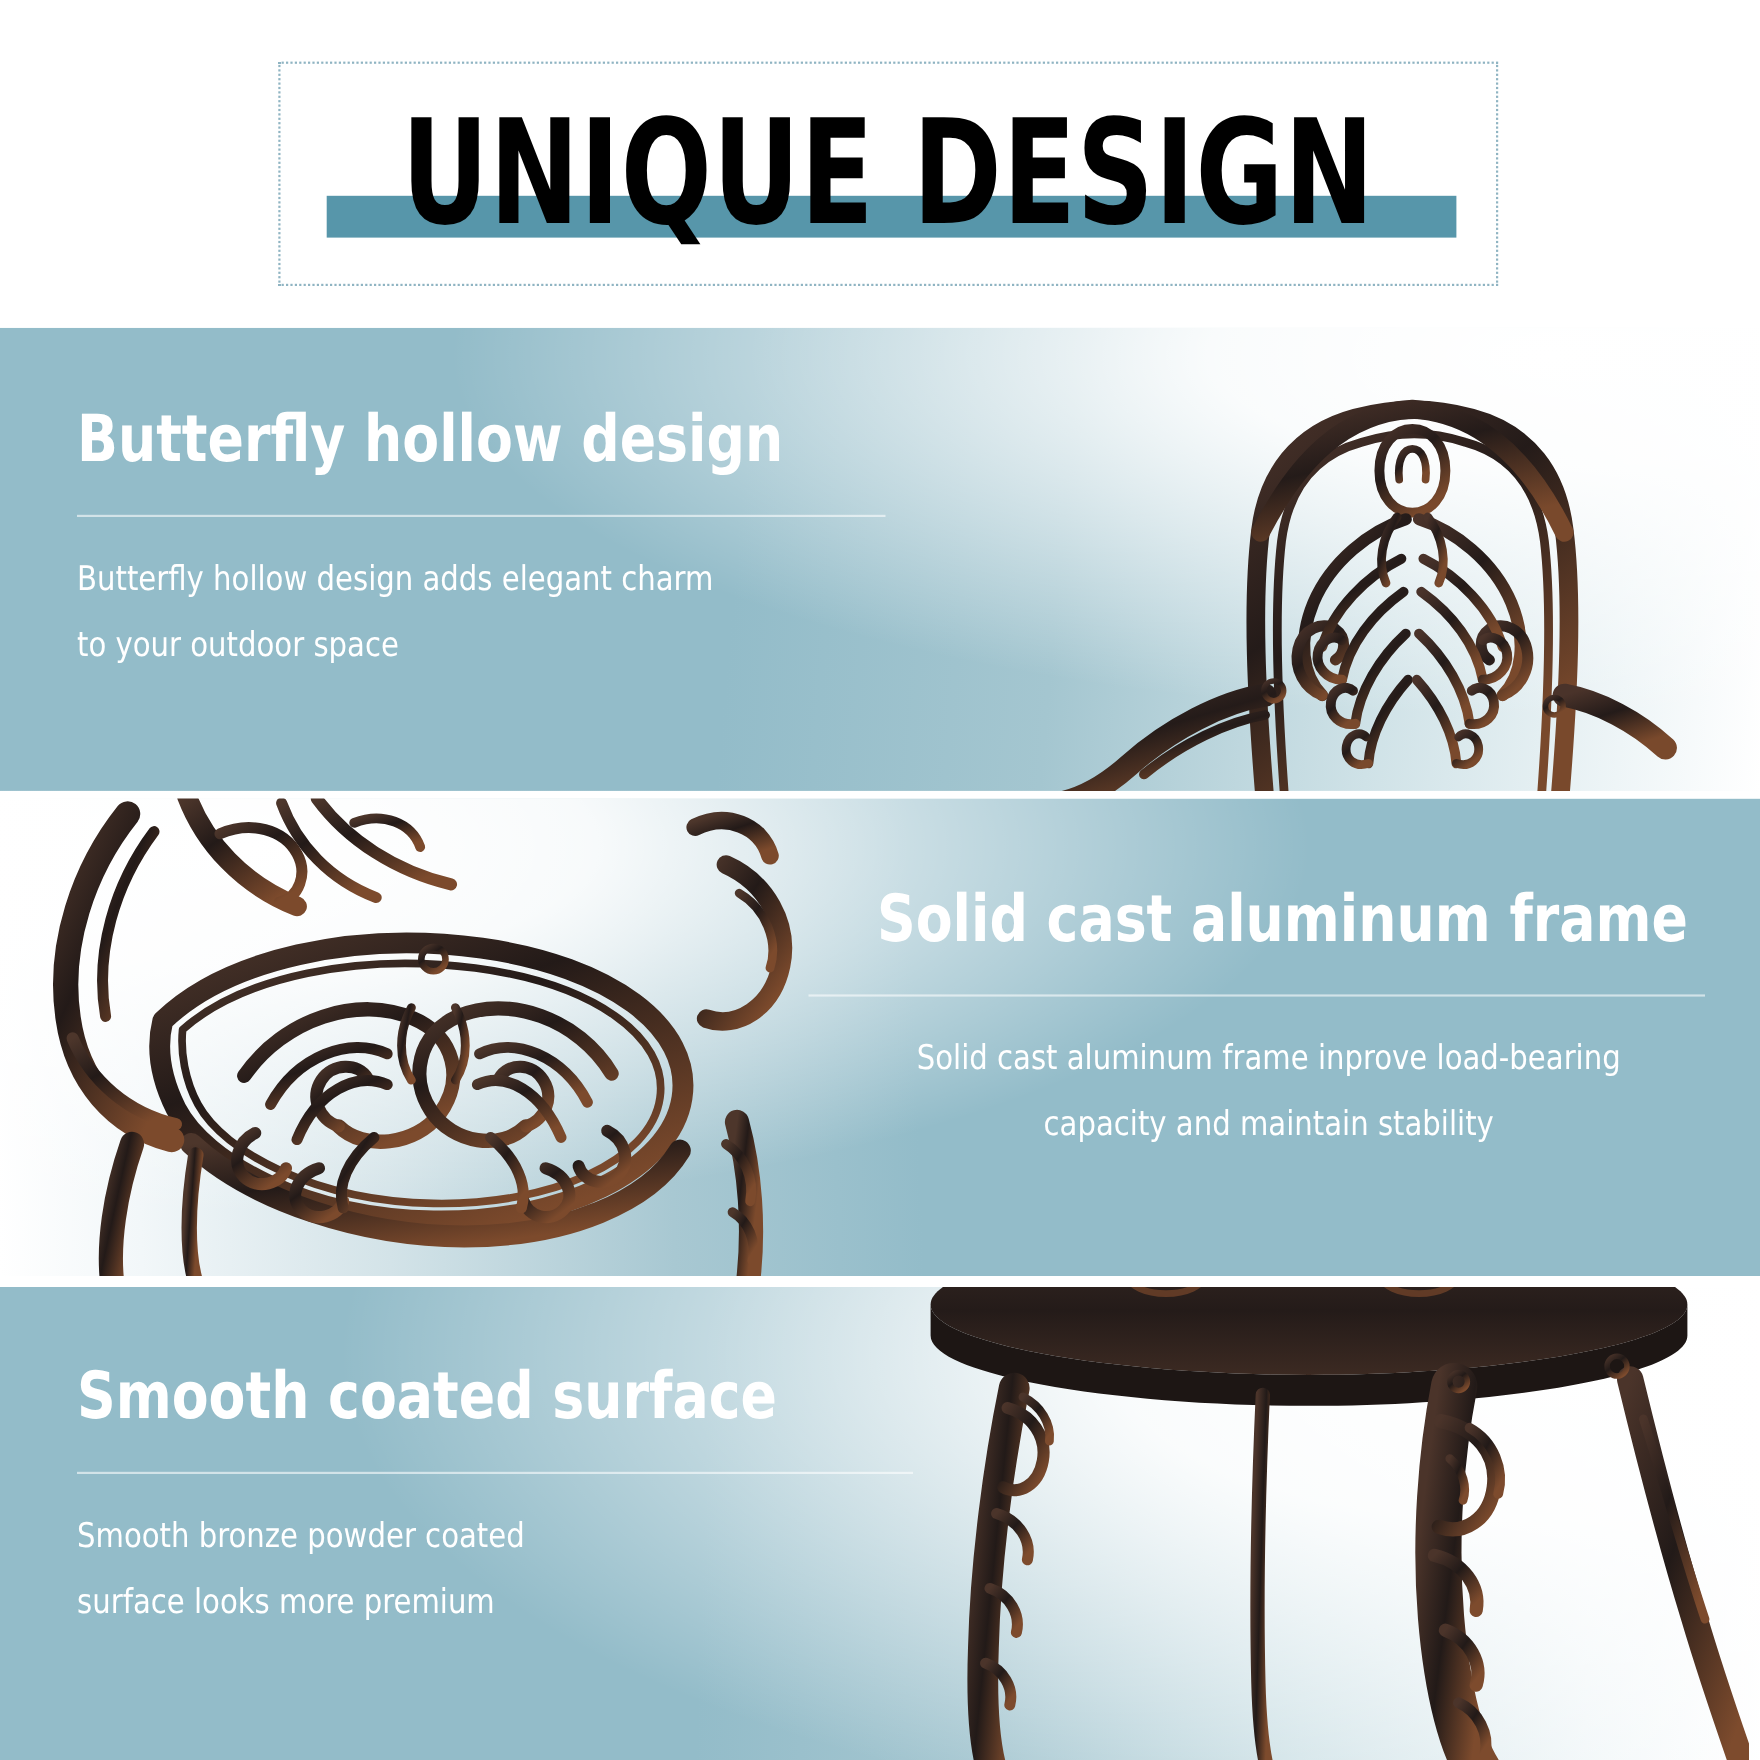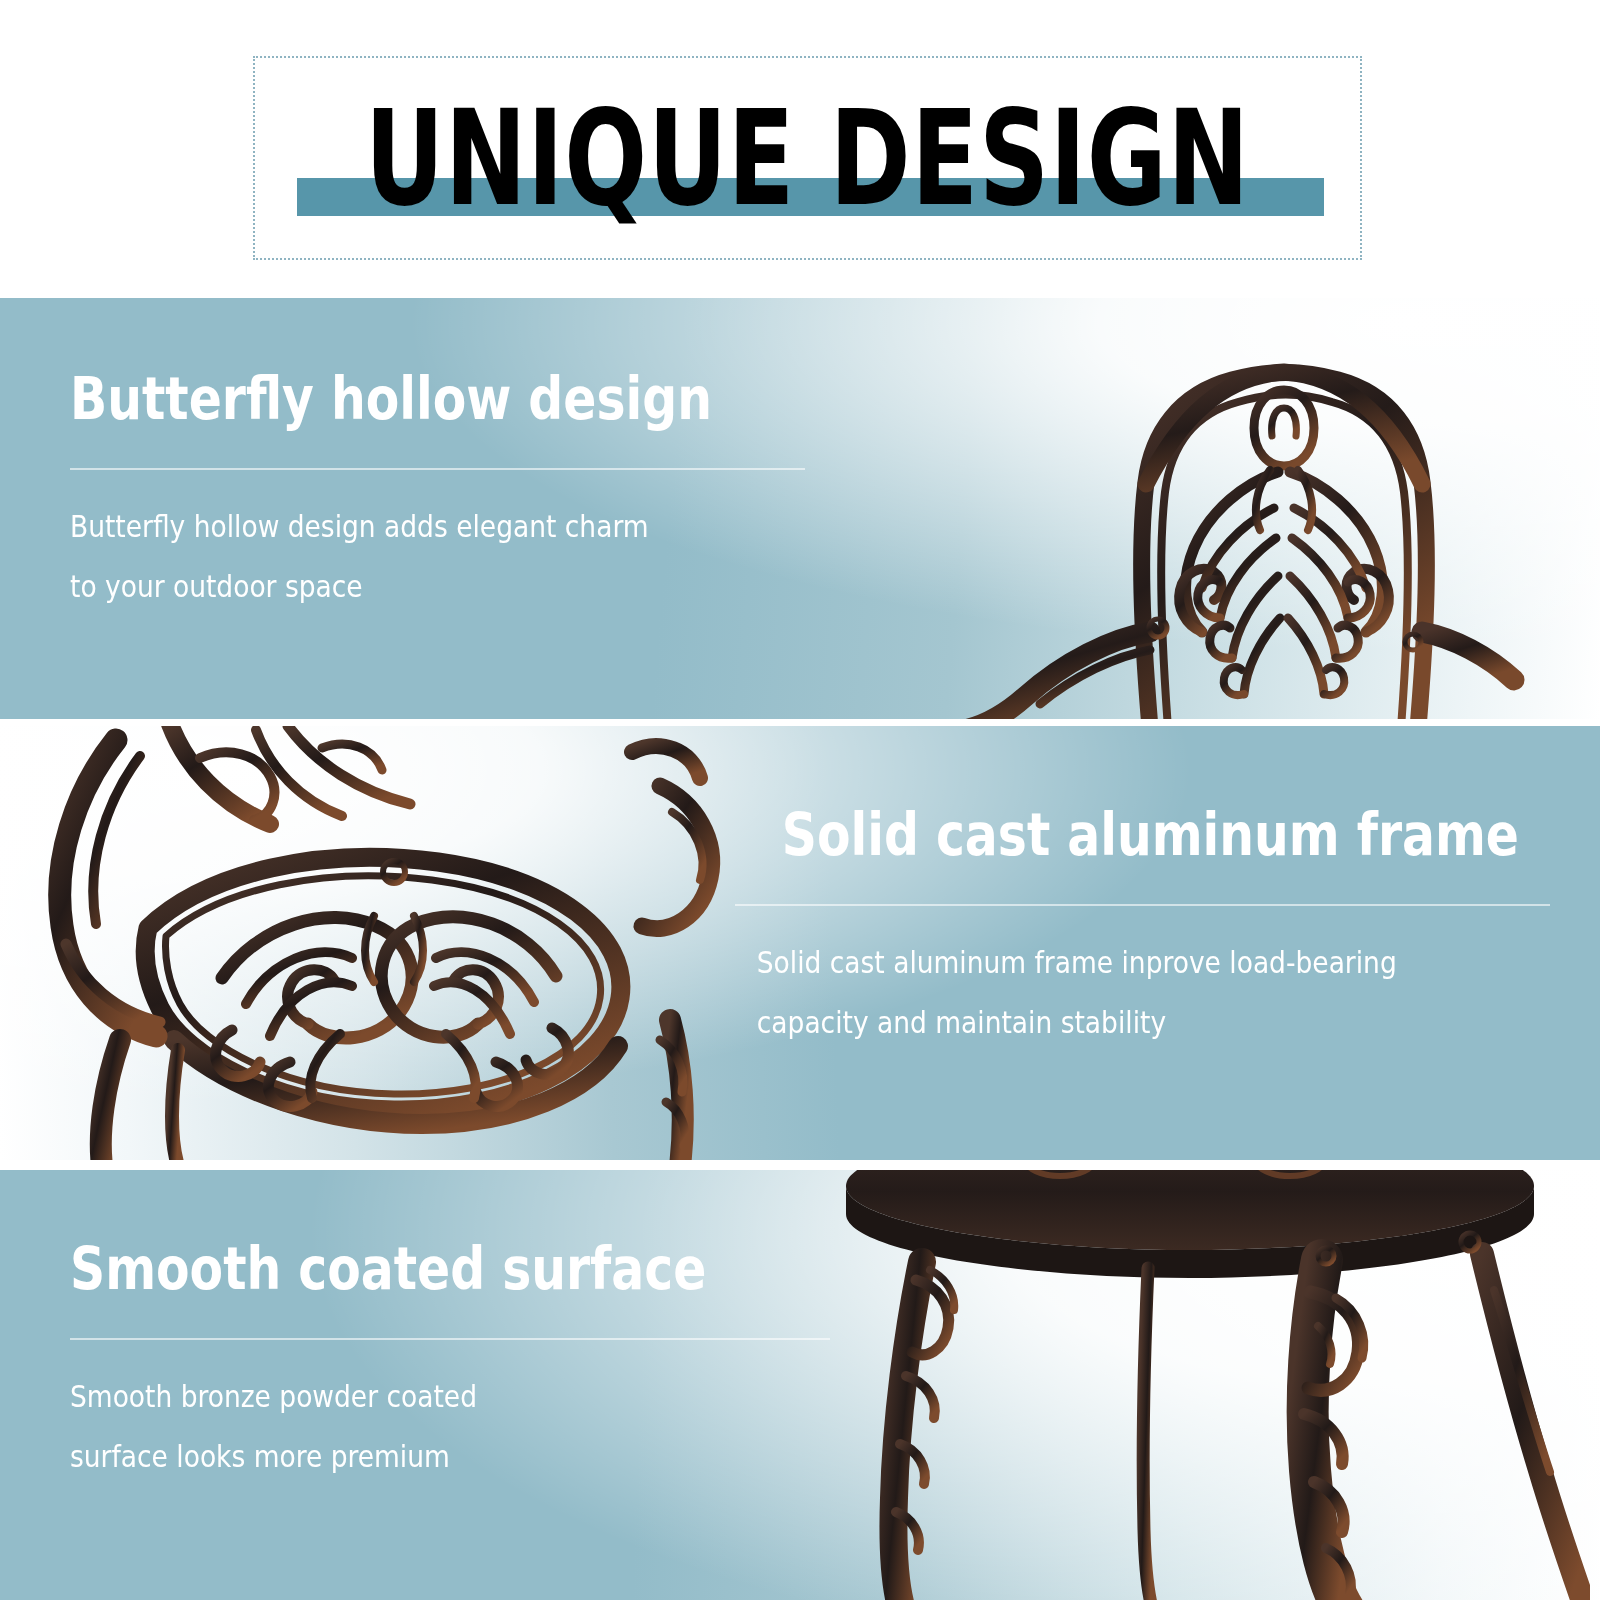--- a/index.html
+++ b/index.html
@@ -87,21 +87,21 @@
       radial-gradient(115% 150% at 86% 12%, #ffffff 0%, rgba(255,255,255,0.92) 20%, rgba(255,255,255,0) 58%),
       linear-gradient(92deg, #93bcc9 0%, #93bcc9 40%, #a6c7d1 56%, #cfe2e7 74%, #f0f6f8 90%, #ffffff 100%);
   }
 
   
   .text-block {
     position: absolute;
     z-index: 6;
   }
   #panel-1 .text-block { left: 70px; top: 70px;  width: 760px; text-align: left; }
-  #panel-2 .text-block { left: 715px; top: 78px; width: 835px; text-align: left; }
+  #panel-2 .text-block { left: 715px; top: 78px; width: 835px; text-align: center; }
   #panel-3 .text-block { left: 70px; top: 68px;  width: 790px; text-align: left; }
 
   .panel-heading {
     font-family: "Liberation Sans Narrow", "DejaVu Sans Condensed", "Liberation Sans", sans-serif;
     font-weight: 700;
     font-size: 59px;
     line-height: 1.05;
     color: #ffffff;
     white-space: nowrap;
     transform: scaleX(0.92);

